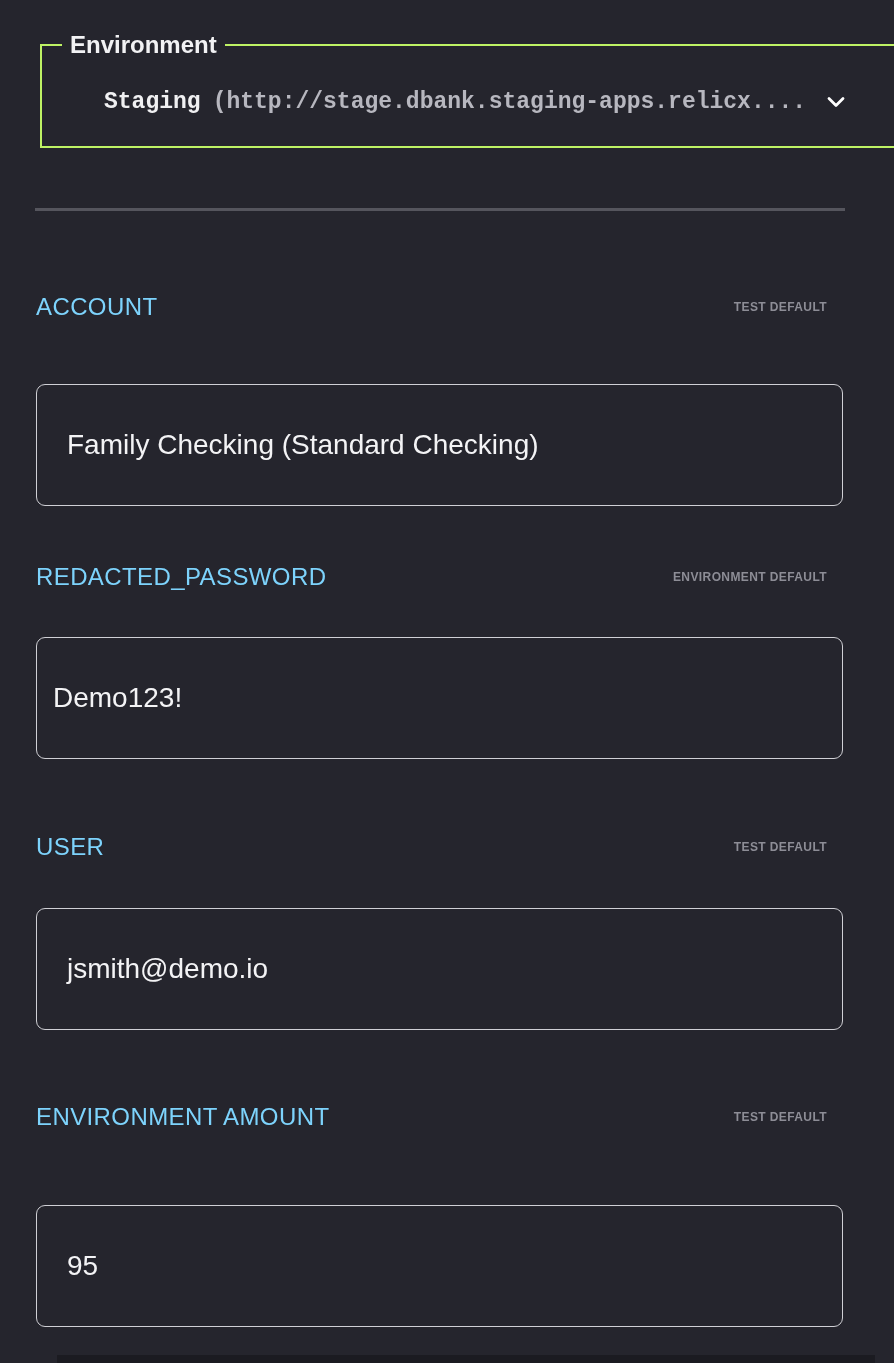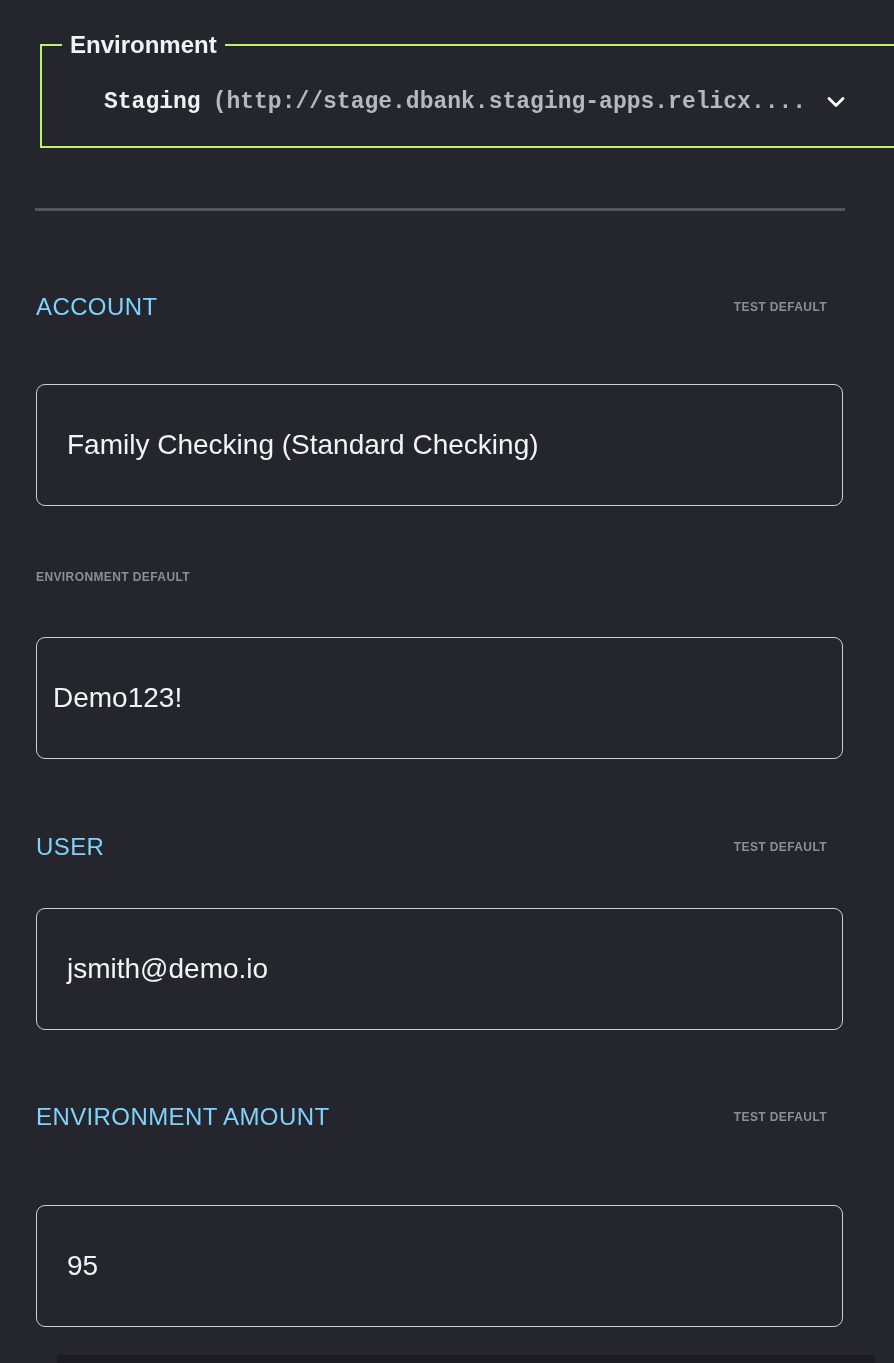--- a/index.html
+++ b/index.html
@@ -158,20 +158,21 @@
 
 <div class="field-head head-1">
   <span class="field-label">ACCOUNT</span>
   <span class="field-badge">TEST DEFAULT</span>
 </div>
 <div class="field-box box-1">
   <span class="field-value">Family Checking (Standard Checking)</span>
 </div>
 
 <div class="field-head head-2">
+  <span class="field-label">REDACTED_PASSWORD</span>
   <span class="field-badge">ENVIRONMENT DEFAULT</span>
 </div>
 <div class="field-box box-2">
   <span class="field-value">Demo123!</span>
 </div>
 
 <div class="field-head head-3">
   <span class="field-label">USER</span>
   <span class="field-badge">TEST DEFAULT</span>
 </div>

